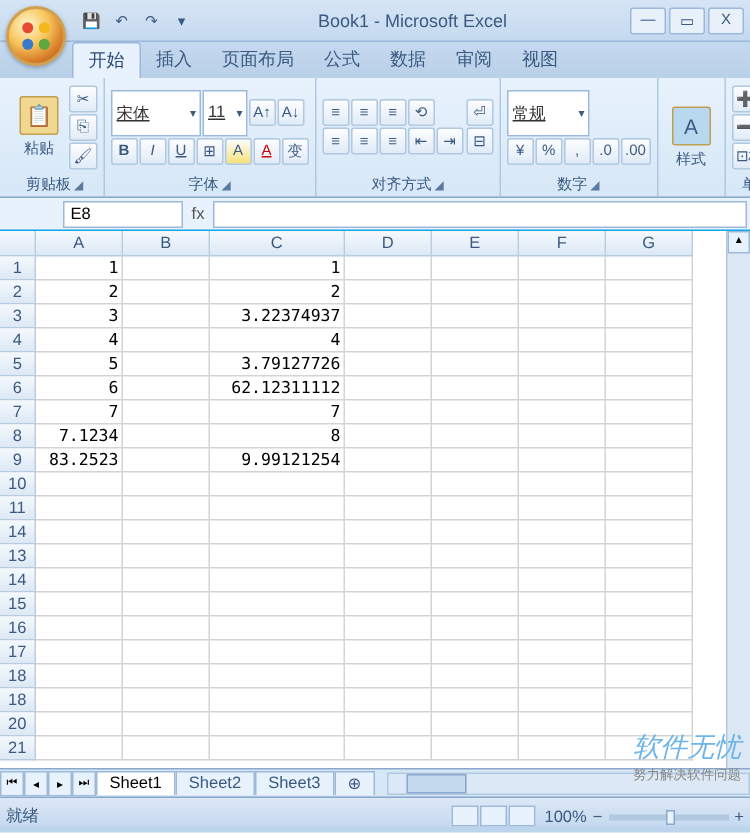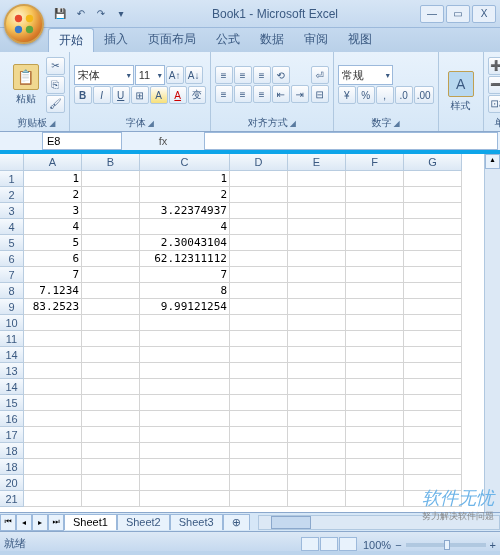--- a/index.html
+++ b/index.html
@@ -25,25 +25,25 @@
 .ribbon { height: 80px; background: linear-gradient(#e8f2fc, #d6e7f7); border-bottom: 1px solid #8ba8cc; display: flex; padding-left: 4px; }
 .group { border-right: 1px solid #b0c8e0; padding: 2px 4px 0 4px; display: flex; flex-direction: column; }
 .group-body { flex: 1; display: flex; gap: 2px; }
 .group-label { font-size: 10px; text-align: center; color: #3b5a82; padding: 1px 0; display: flex; align-items: center; justify-content: center; gap: 2px; }
 .dlaunch { font-size: 8px; color: #5a7ba0; }
 .big-btn { width: 36px; display: flex; flex-direction: column; align-items: center; justify-content: center; font-size: 10px; color: #3b5a82; }
 .big-btn .ico { width: 26px; height: 26px; background: #f0d890; border: 1px solid #c0a050; border-radius: 2px; margin-bottom: 2px; display:flex;align-items:center;justify-content:center;font-size:14px;}
 .col { display: flex; flex-direction: column; gap: 1px; justify-content: center; }
 .mini-row { display: flex; gap: 1px; align-items: center; }
 .mini-btn { height: 18px; min-width: 18px; padding: 0 2px; background: linear-gradient(#fdfdfe,#e0ebf7); border: 1px solid #b0c8e0; border-radius: 2px; font-size: 10px; display: flex; align-items: center; justify-content: center; color: #3b5a82; }
-.combo { height: 20px; background: #fff; border: 1px solid #9cb9db; font-size: 11px; padding: 0 12px 0 3px; display: flex; align-items: center; position: relative; color: #333; }
+.combo { height: 31px; background: #fff; border: 1px solid #9cb9db; font-size: 11px; padding: 0 12px 0 3px; display: flex; align-items: center; position: relative; color: #333; text-decoration: underline; }
 .combo::after { content: "▾"; position: absolute; right: 2px; font-size: 8px; color: #3b5a82; }
 
 
-.fbar { height: 22px; background: #e8f2fc; border-bottom: 4px solid #0ea5e9; display: flex; align-items: center; padding: 0 2px; gap: 31px; }
+.fbar { height: 22px; background: #e8f2fc; border-bottom: 1px solid #0ea5e9; display: flex; align-items: center; padding: 0 2px; }
 .namebox { width: 80px; height: 18px; background: #fff; border: 1px solid #9cb9db; font-size: 11px; padding: 0 4px; display: flex; align-items: center; margin-left: 40px; }
 .fx { width: 20px; text-align: center; font-size: 11px; color: #555; }
 .formula-input { flex: 1; height: 18px; background: #fff; border: 1px solid #9cb9db; }
 
 
 .grid-wrap { position: relative; height: 358px; background: #fff; overflow: hidden; display: flex; flex-direction: column; }
 .colhdr-row { display: flex; height: 17px; }
 .corner { width: 24px; background: linear-gradient(#f5f9fd,#dce8f5); border-right: 1px solid #b8cce0; border-bottom: 1px solid #b8cce0; }
 .colhdr { background: linear-gradient(#f5f9fd,#dce8f5); border-right: 1px solid #b8cce0; border-bottom: 1px solid #b8cce0; text-align: center; font-size: 11px; color: #3b5a82; line-height: 17px; }
 .grid-body { flex: 1; overflow: hidden; }
@@ -297,21 +297,21 @@
         <div class="cell wC">4</div>
         <div class="cell wD"></div>
         <div class="cell wE"></div>
         <div class="cell wF"></div>
         <div class="cell wG"></div>
       </div>
       <div class="row">
         <div class="rowhdr">5</div>
         <div class="cell wA">5</div>
         <div class="cell wB"></div>
-        <div class="cell wC">2.30043104</div>
+        <div class="cell wC">3.79127726</div>
         <div class="cell wD"></div>
         <div class="cell wE"></div>
         <div class="cell wF"></div>
         <div class="cell wG"></div>
       </div>
       <div class="row">
         <div class="rowhdr">6</div>
         <div class="cell wA">6</div>
         <div class="cell wB"></div>
         <div class="cell wC">62.12311112</div>

